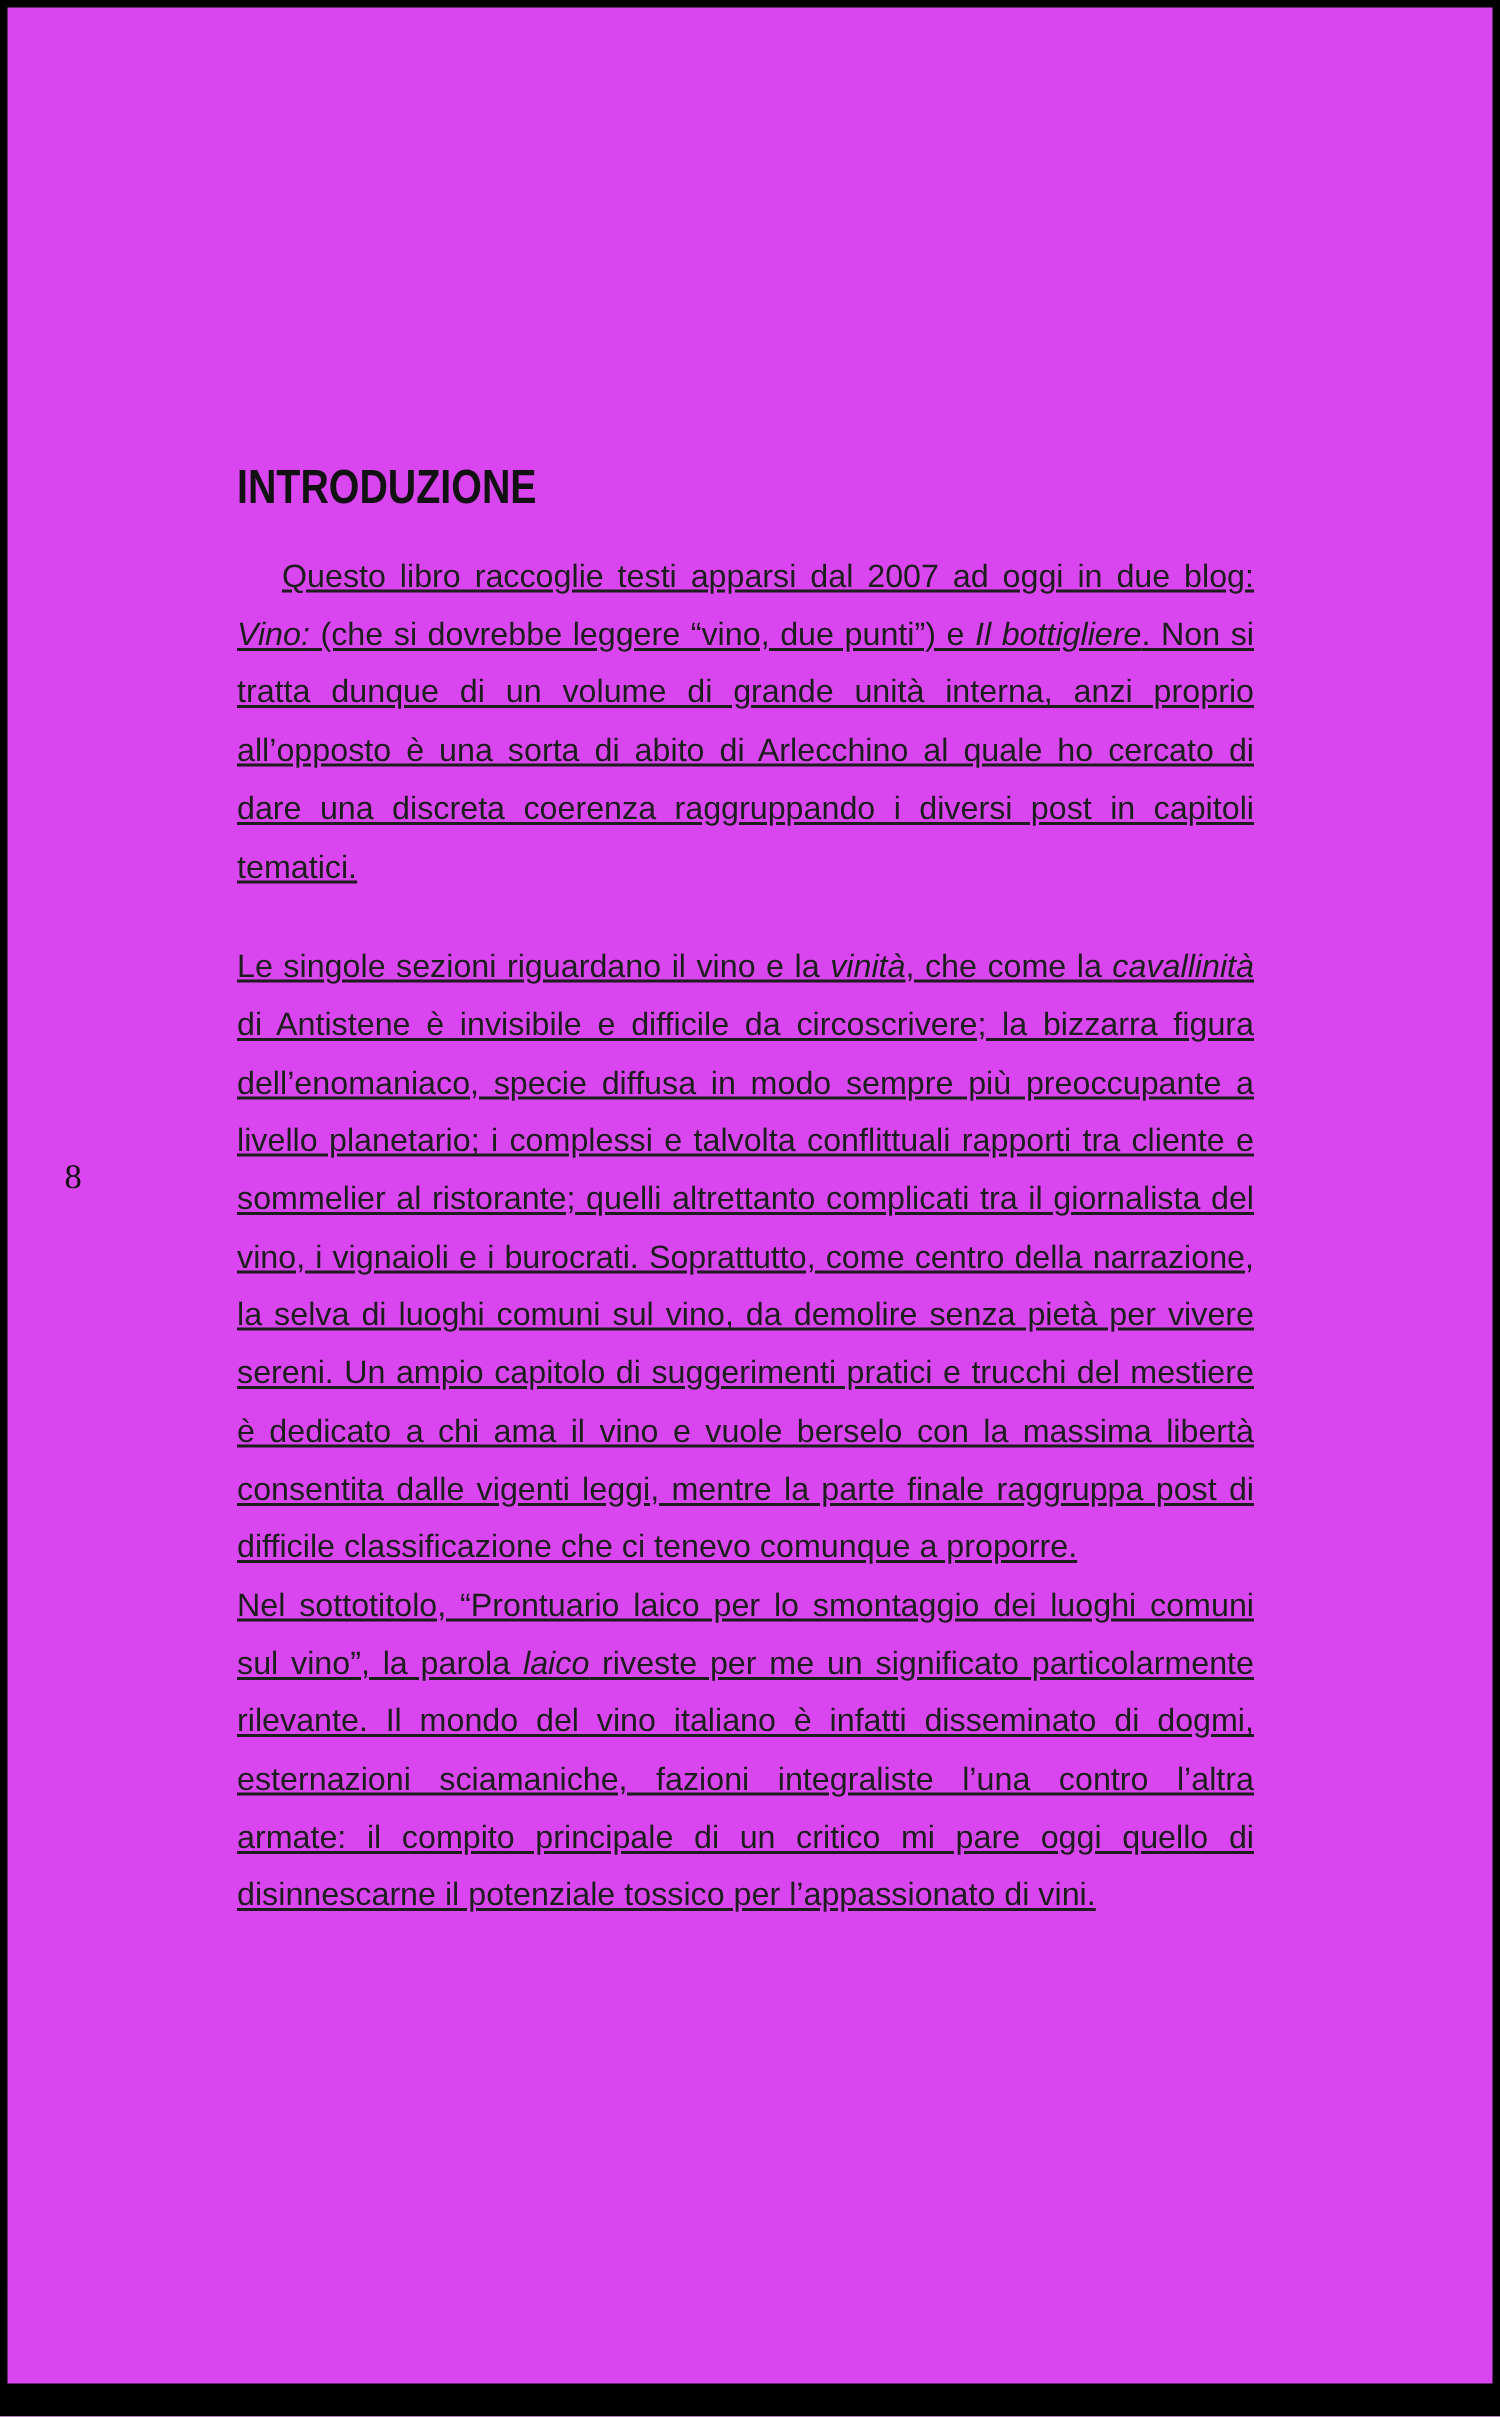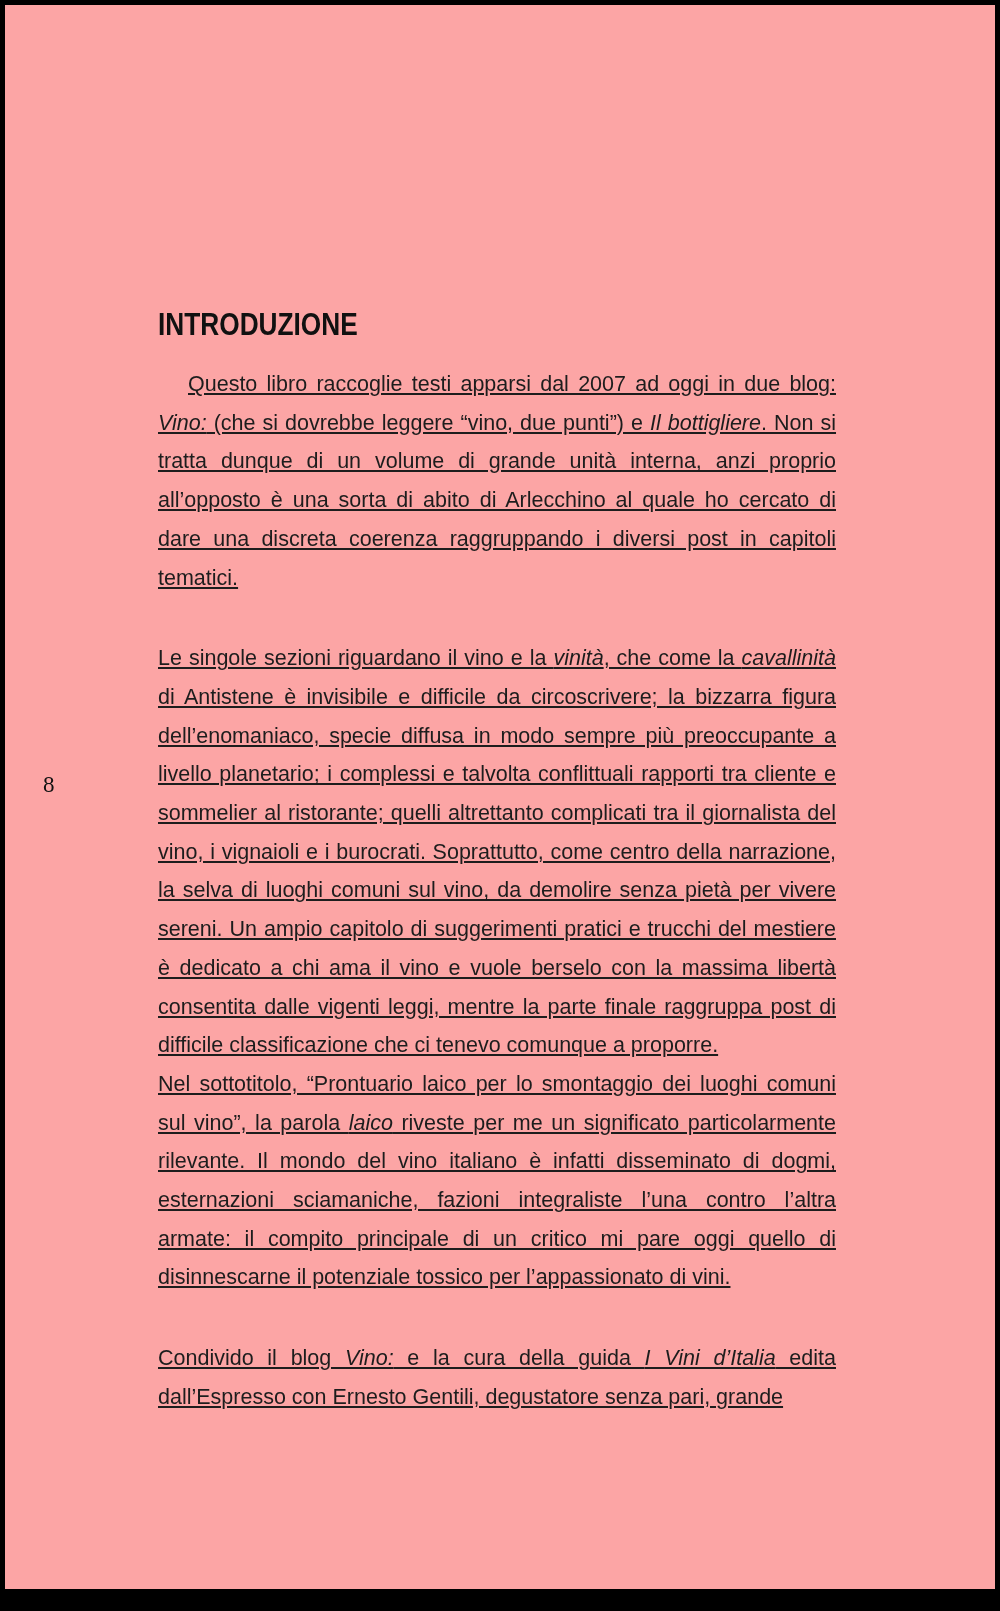--- a/index.html
+++ b/index.html
@@ -10,21 +10,21 @@
   body {
     width: 1000px;
     height: 1611px;
     font-family: "Liberation Sans", sans-serif;
   }
   .page {
     position: relative;
     width: 1000px;
     height: 1611px;
     box-sizing: border-box;
-    background: #fca5a5;
+    background: #d946ef;
     border-top: 5px solid #000;
     border-left: 5px solid #000;
     border-right: 5px solid #000;
     border-bottom: 22px solid #000;
     overflow: hidden;
   }
   .page-title {
     position: absolute;
     left: 153px;
     top: 301px;
@@ -44,21 +44,21 @@
     color: #1d1d1d;
     font-size: 21.5px;
     line-height: 38.7px;
     text-align: justify;
   }
   .para {
     margin: 0;
     text-decoration: underline;
   }
   .para.gap {
-    margin-top: 42px;
+    margin-top: 28px;
   }
   .para.indent {
     text-indent: 30px;
   }
   .para em {
     font-style: italic;
   }
   .page-number {
     position: absolute;
     left: 38px;
@@ -71,17 +71,16 @@
 </head>
 <body>
 
 <div class="page">
   <div class="page-title">INTRODUZIONE</div>
 
   <div class="body-text">
       <p class="para indent"><span>Questo libro raccoglie testi apparsi dal 2007 ad oggi in due blog: </span><em>Vino:</em><span> (che si dovrebbe leggere “vino, due punti”) e </span><em>Il bottigliere</em><span>. Non si tratta dunque di un volume di grande unità interna, anzi proprio all’opposto è una sorta di abito di Arlecchino al quale ho cercato di dare una discreta coerenza raggruppando i diversi post in capitoli tematici.</span></p>
       <p class="para gap"><span>Le singole sezioni riguardano il vino e la </span><em>vinità</em><span>, che come la </span><em>cavallinità</em><span> di Antistene è invisibile e difficile da circoscrivere; la bizzarra figura dell’enomaniaco, specie diffusa in modo sempre più preoccupante a livello planetario; i complessi e talvolta conflittuali rapporti tra cliente e sommelier al ristorante; quelli altrettanto complicati tra il giornalista del vino, i vignaioli e i burocrati. Soprattutto, come centro della narrazione, la selva di luoghi comuni sul vino, da demolire senza pietà per vivere sereni. Un ampio capitolo di suggerimenti pratici e trucchi del mestiere è dedicato a chi ama il vino e vuole berselo con la massima libertà consentita dalle vigenti leggi, mentre la parte finale raggruppa post di difficile classificazione che ci tenevo comunque a proporre.</span></p>
       <p class="para"><span>Nel sottotitolo, “Prontuario laico per lo smontaggio dei luoghi comuni sul vino”, la parola </span><em>laico</em><span> riveste per me un significato particolarmente rilevante. Il mondo del vino italiano è infatti disseminato di dogmi, esternazioni sciamaniche, fazioni integraliste l’una contro l’altra armate: il compito principale di un critico mi pare oggi quello di disinnescarne il potenziale tossico per l’appassionato di vini.</span></p>
-      <p class="para gap"><span>Condivido il blog </span><em>Vino:</em><span> e la cura della guida </span><em>I Vini d’Italia</em><span> edita dall’Espresso con Ernesto Gentili, degustatore senza pari, grande</span></p>
     </div>
 
   <div class="page-number">8</div>
 </div>
 
 </body></html>

